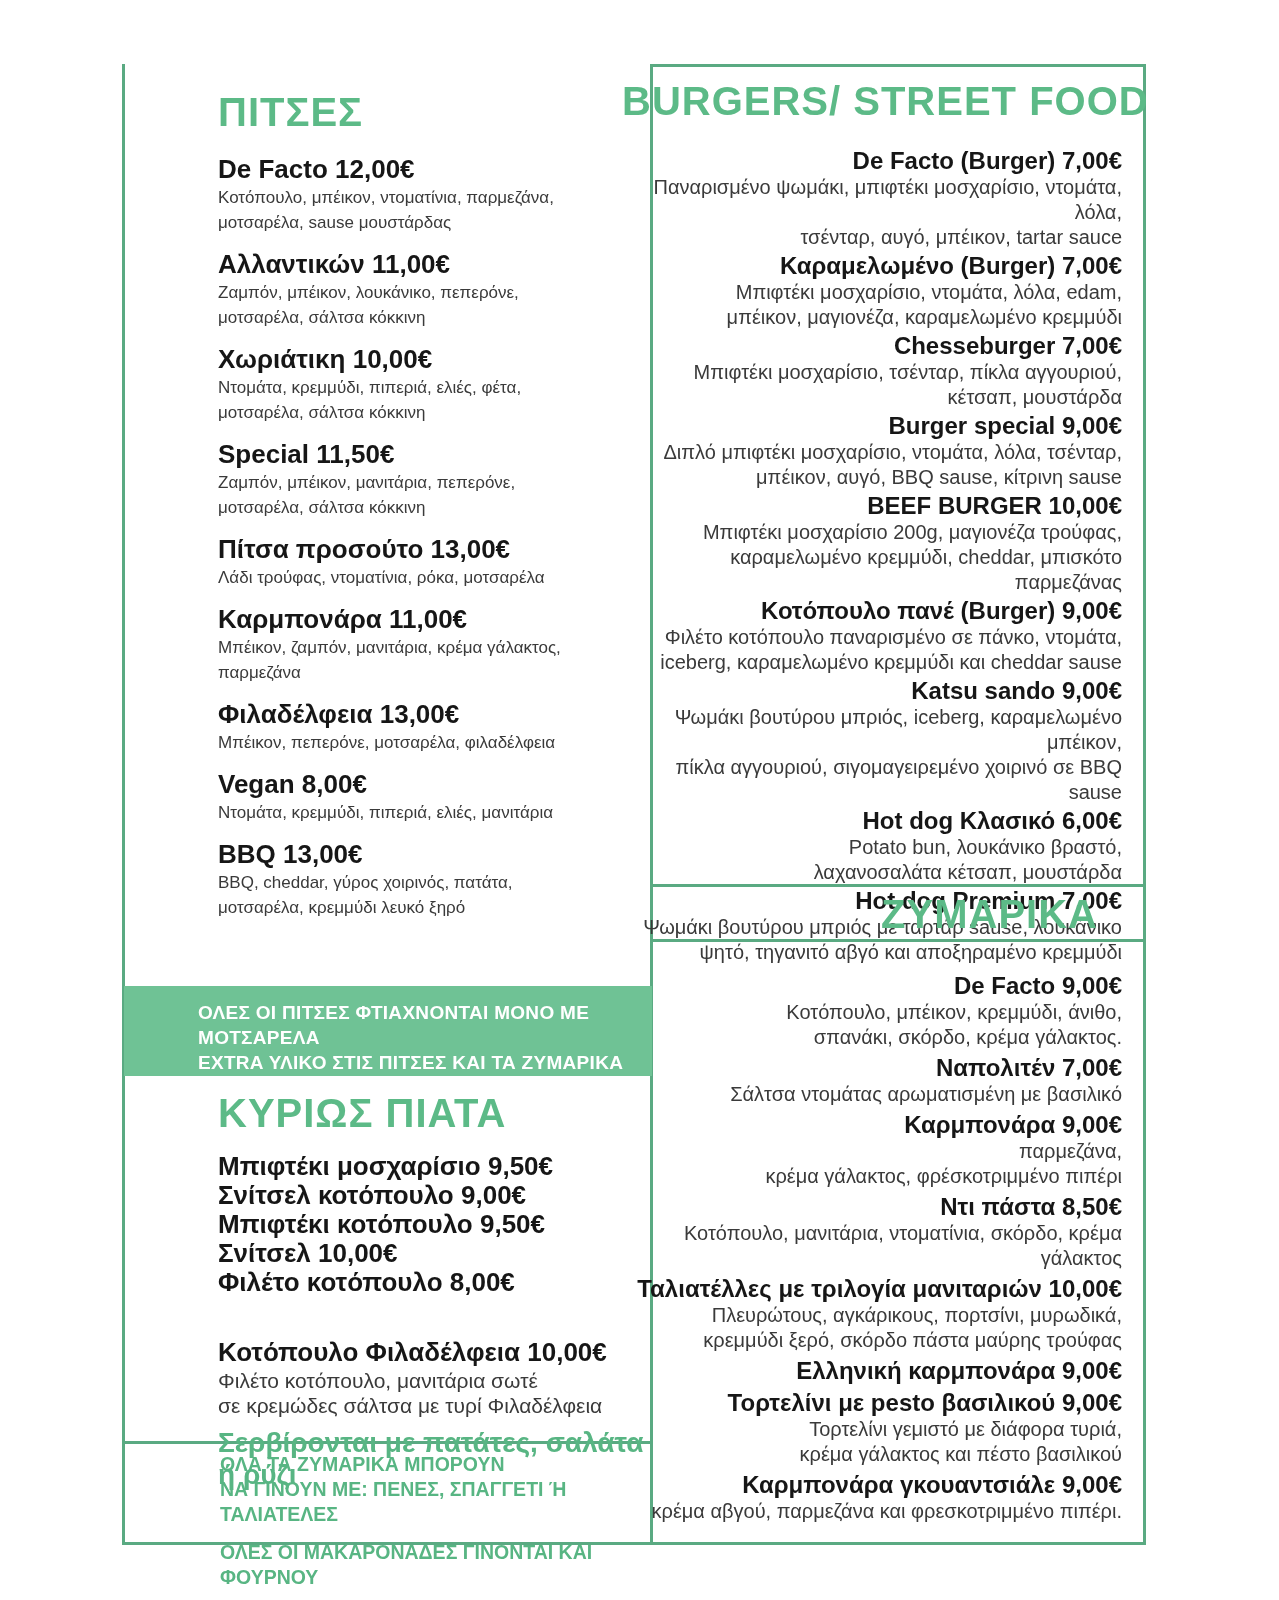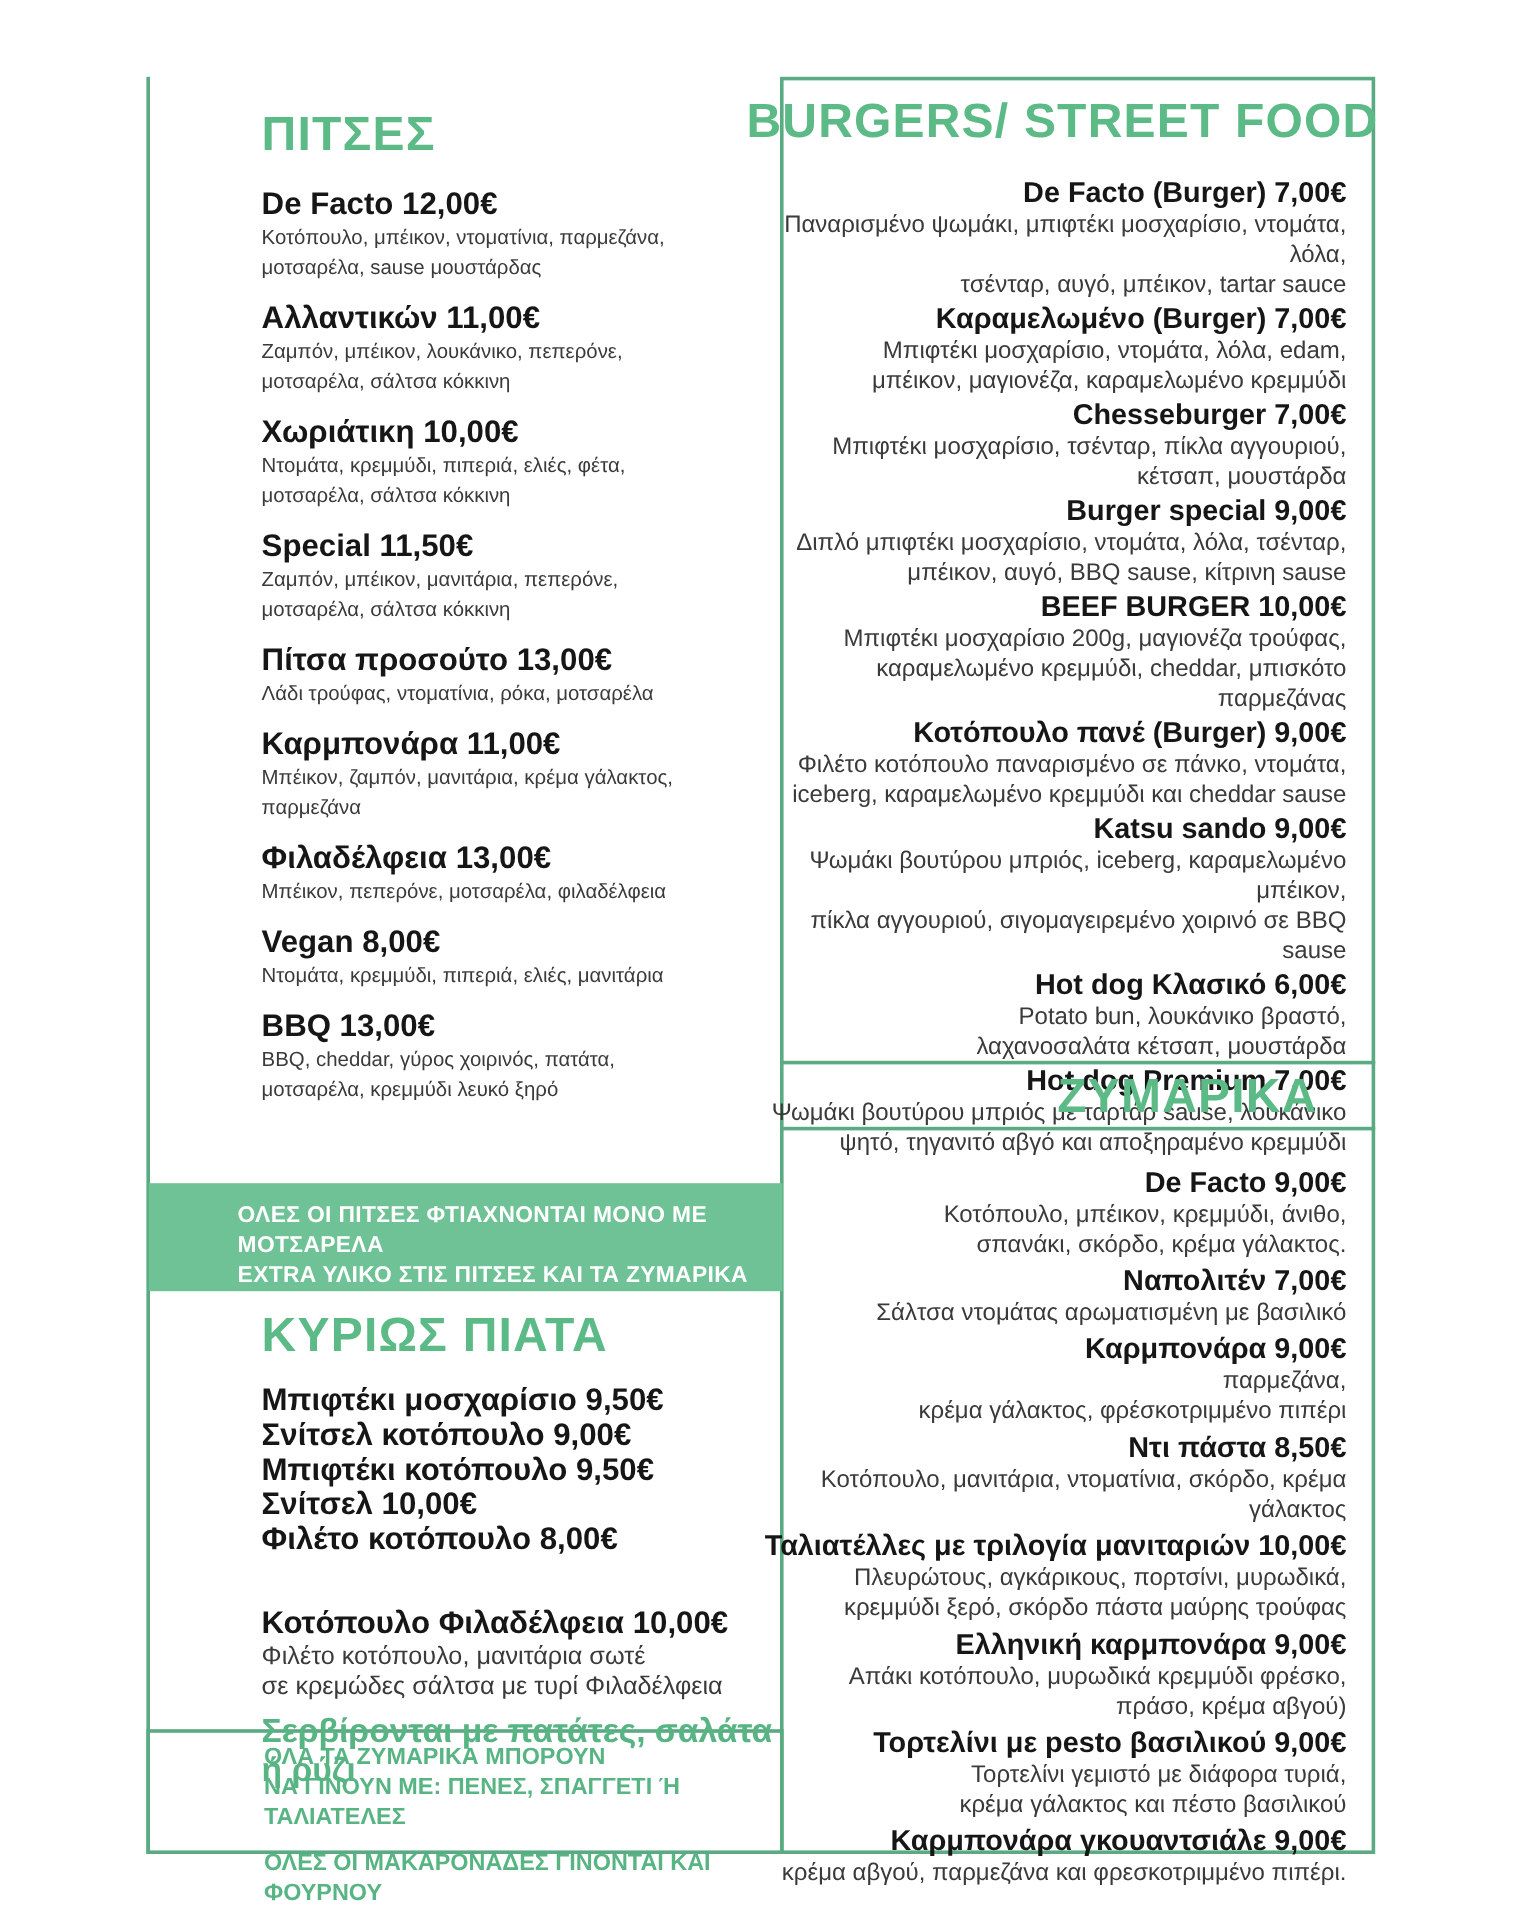--- a/index.html
+++ b/index.html
@@ -214,22 +214,20 @@
     <div class="item-title"><span>Ντι πάστα</span> <span>8,50€</span></div>
     <div class="item-desc">Κοτόπουλο, μανιτάρια, ντοματίνια, σκόρδο, κρέμα γάλακτος</div>
   </div>
   <div class="item">
     <div class="item-title"><span>Ταλιατέλλες με τριλογία μανιταριών</span> <span>10,00€</span></div>
     <div class="item-desc">Πλευρώτους, αγκάρικους, πορτσίνι, μυρωδικά,
 κρεμμύδι ξερό, σκόρδο πάστα μαύρης τρούφας</div>
   </div>
   <div class="item">
     <div class="item-title"><span>Ελληνική καρμπονάρα</span> <span>9,00€</span></div>
-    <div class="item-desc">Απάκι κοτόπουλο, μυρωδικά κρεμμύδι φρέσκο,
-πράσο, κρέμα αβγού)</div>
   </div>
   <div class="item">
     <div class="item-title"><span>Τορτελίνι με pesto βασιλικού</span> <span>9,00€</span></div>
     <div class="item-desc">Τορτελίνι γεμιστό με διάφορα τυριά,
 κρέμα γάλακτος και πέστο βασιλικού</div>
   </div>
   <div class="item">
     <div class="item-title"><span>Καρμπονάρα γκουαντσιάλε</span> <span>9,00€</span></div>
     <div class="item-desc">κρέμα αβγού, παρμεζάνα και φρεσκοτριμμένο πιπέρι.</div>
   </div>

